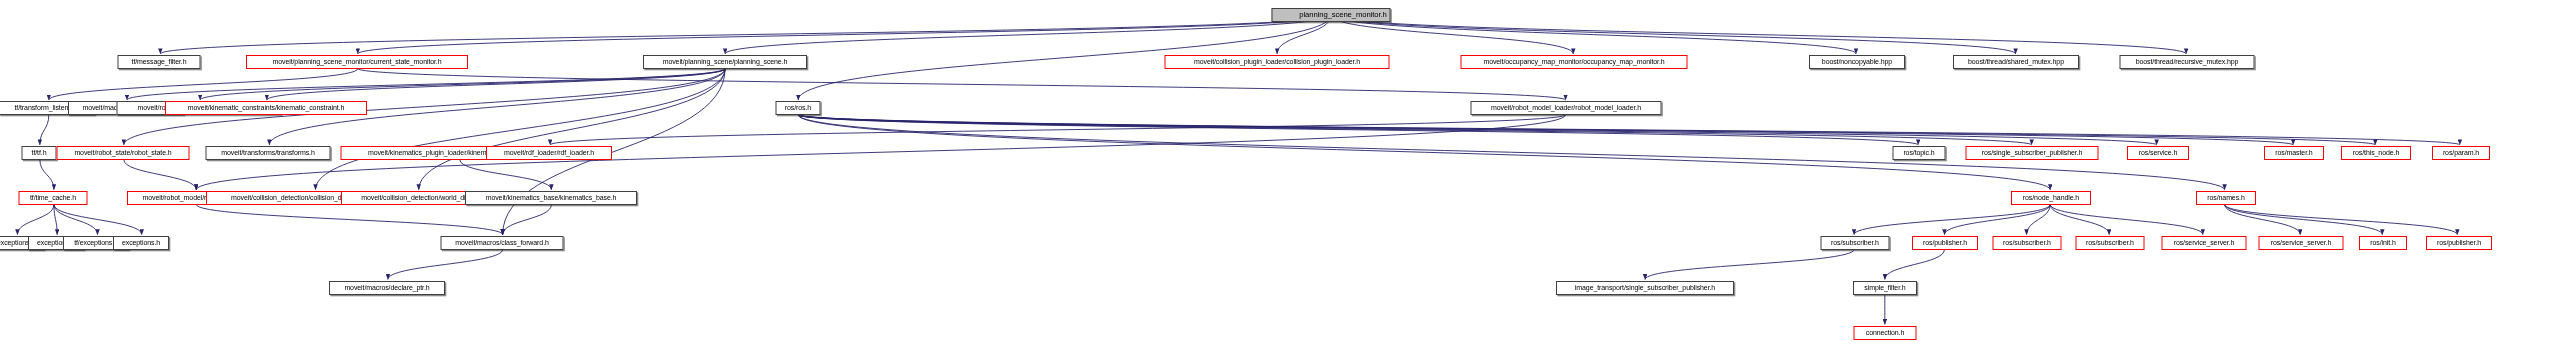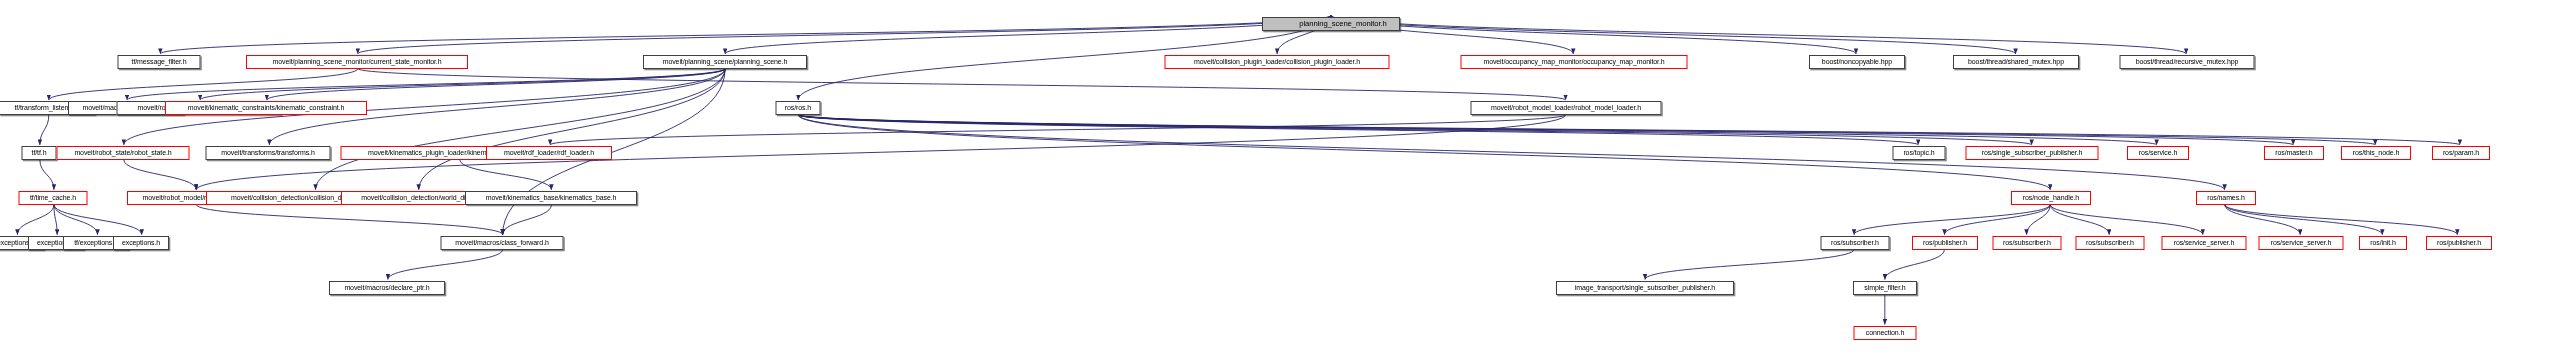--- a/index.html
+++ b/index.html
@@ -107,21 +107,21 @@
         <path d="M3196,319 C3196,342.5 3288,342.5 3288,366" marker-end="url(#arrow)"></path>
         <path d="M3196,319 C3196,342.5 3434,342.5 3434,366" marker-end="url(#arrow)"></path>
         <path d="M3468,319 C3468,342.5 3586,342.5 3586,366" marker-end="url(#arrow)"></path>
         <path d="M3468,319 C3468,342.5 3714,342.5 3714,366" marker-end="url(#arrow)"></path>
         <path d="M3468,319 C3468,342.5 3831,342.5 3831,366" marker-end="url(#arrow)"></path>
         <path d="M2890,389 C2890,412.5 2564,412.5 2564,436" marker-end="url(#arrow)"></path>
         <path d="M3031,389 C3031,412.5 2938,412.5 2938,436" marker-end="url(#arrow)"></path>
         <path d="M2938,459 C2938,482.5 2938,482.5 2938,506" marker-end="url(#arrow)"></path>
       </g>
   </svg>
-<div class="node root shadow" style="left: 1331px; top: 17px; width: 138px; padding-left: 24px;">planning_scene_monitor.h</div>
+<div class="node root shadow" style="left: 1331px; top: 8px; width: 119px; padding-left: 24px;">planning_scene_monitor.h</div>
     <div class="node plain shadow" style="left: 159px; top: 55px; width: 83px;">tf/message_filter.h</div>
     <div class="node " style="left: 357px; top: 55px; width: 222px;">moveit/planning_scene_monitor/current_state_monitor.h</div>
     <div class="node plain shadow" style="left: 725px; top: 55px; width: 164px;">moveit/planning_scene/planning_scene.h</div>
     <div class="node " style="left: 1277px; top: 55px; width: 225px;">moveit/collision_plugin_loader/collision_plugin_loader.h</div>
     <div class="node " style="left: 1574px; top: 55px; width: 227px;">moveit/occupancy_map_monitor/occupancy_map_monitor.h</div>
     <div class="node plain shadow" style="left: 1857px; top: 55px; width: 96px;">boost/noncopyable.hpp</div>
     <div class="node plain shadow" style="left: 2016px; top: 55px; width: 126px;">boost/thread/shared_mutex.hpp</div>
     <div class="node plain shadow" style="left: 2187px; top: 55px; width: 135px;">boost/thread/recursive_mutex.hpp</div>
     <div class="node plain shadow" style="left: 47px; top: 101px; width: 96px;">tf/transform_listener.h</div>
     <div class="node plain shadow" style="left: 126px; top: 101px; width: 116px;">moveit/macros/deprecation.h</div>

